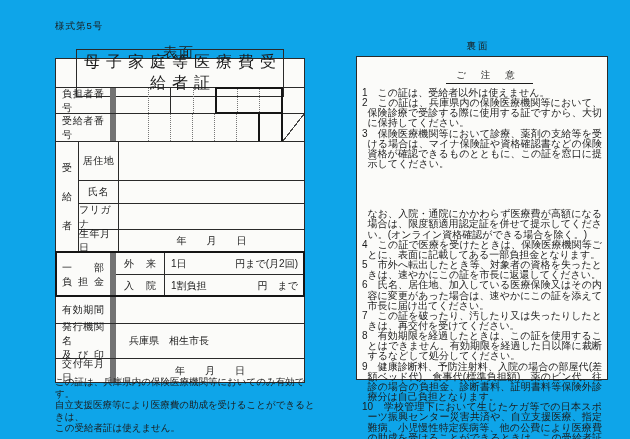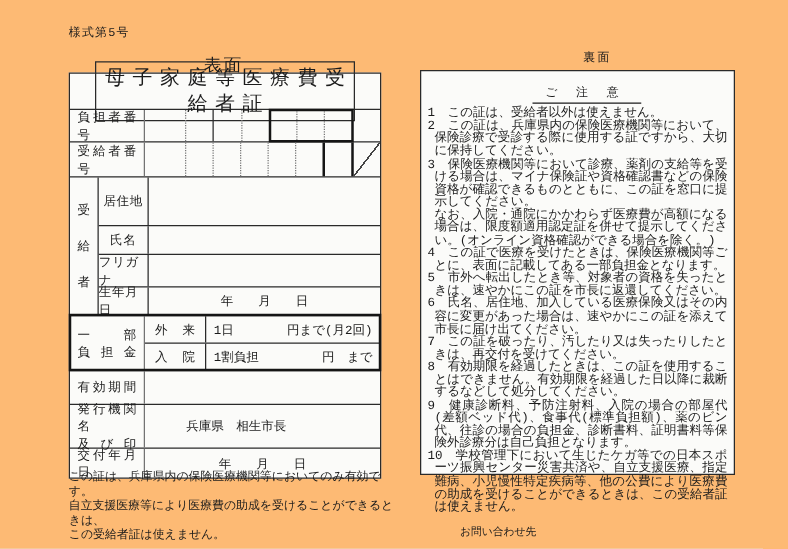--- a/index.html
+++ b/index.html
@@ -1,31 +1,31 @@
 <!DOCTYPE html>
 <html><head>
 <meta charset="utf-8">
 <style>
   html,body{margin:0;padding:0;}
   body{background:#e8e8e6;}
   .sheet{
-    position:relative;width:630px;height:439px;background:#fdba74;
-    font-family:Liberation Mono, monospace;color:#1b1b1b;
+    position:relative;width:630px;height:439px;background:#0ea5e9;
+    font-family:Liberation Sans, sans-serif;color:#1b1b1b;
     overflow:hidden;
   }
   
   .form-no{position:absolute;left:55px;top:20px;font-size:9.5px;letter-spacing:1px;}
   .front-label{position:absolute;left:55px;top:44px;width:248px;text-align:center;font-size:14px;letter-spacing:2px;}
   .back-label{position:absolute;left:352px;top:40px;width:252px;text-align:center;font-size:9.5px;letter-spacing:2px;}
 
   
   .ftable{position:absolute;left:55px;top:58px;width:248px;border:1px solid #2a2a2a;background:#fbfbf9;}
   .frow{border-top:1px solid #2a2a2a;display:flex;align-items:stretch;font-size:10px;}
   .frow:first-child{border-top:none;}
-  .lblcell{width:60px;flex:none;border-right:1px solid #737373;display:flex;flex-direction:column;justify-content:center;padding:0 6px;box-sizing:border-box;}
+  .lblcell{width:60px;flex:none;border-right:6px solid #737373;display:flex;flex-direction:column;justify-content:center;padding:0 6px;box-sizing:border-box;}
   .jlabel{display:block;width:100%;text-align:justify;text-align-last:justify;}
   
   .title-row{height:28px;justify-content:center;align-items:center;border-top:none;}
   .title-box{width:208px;border:1px solid #2a2a2a;text-align:center;font-size:16px;
              letter-spacing:6px;padding:2px 0 2px 6px;box-sizing:border-box;}
   
   .numrow-payer{height:25px;}
   .numrow-recip{height:27px;}
   .grid{flex:1;display:flex;align-items:stretch;}
   .cell{flex:1;}
@@ -49,34 +49,34 @@
   
   .copay{display:flex;outline:2px solid #151515;outline-offset:-1px;position:relative;z-index:2;}
   .copay-rows{flex:1;display:flex;flex-direction:column;}
   .copay-row{display:flex;height:21px;align-items:stretch;}
   .copay-row + .copay-row{border-top:1px solid #2a2a2a;}
   .sublbl{width:49px;flex:none;border-right:1px solid #2a2a2a;display:flex;align-items:center;padding:0 8px;box-sizing:border-box;}
   .copay-val{flex:1;display:flex;align-items:center;justify-content:space-between;padding:0 6px;}
   
   .validity-val{flex:1;display:flex;flex-direction:column;justify-content:center;text-align:right;padding-right:18px;line-height:12px;}
   .validity-row{height:26px;}
-  .issuer-row{height:34px;gap:20px;}
+  .issuer-row{height:34px;}
   .issuer-val{flex:1;display:flex;align-items:center;padding-left:13px;}
   .issuedate-row{height:23px;}
   .issuedate-val{flex:1;display:flex;align-items:center;justify-content:center;}
   
   .footnotes{position:absolute;left:55px;top:376px;width:260px;font-size:9.5px;line-height:11.5px;}
 
   
-  .bpanel{position:absolute;left:336px;top:56px;width:252px;height:324px;border:1px solid #2a2a2a;box-sizing:border-box;padding:5px 5px 0 5px;background:#fbfbf9;}
+  .bpanel{position:absolute;left:356px;top:56px;width:252px;height:324px;border:1px solid #2a2a2a;box-sizing:border-box;padding:5px 5px 0 5px;background:#fbfbf9;}
   .btitle{text-align:center;margin:2px 0 4px 0;}
   .btitle span{display:inline-block;font-size:9.5px;letter-spacing:15px;margin-right:-15px;border-bottom:1px solid #1b1b1b;padding:0 3px 1px 10px;}
   .notices{font-size:10px;line-height:10.15px;}
   .np{margin:0;padding-left:0.55em;text-indent:-0.55em;text-align:justify;word-break:break-all;}
-  .np.cont{text-indent:0;}
+  .np.cont{text-indent:0;margin-top:40px;}
   .contact{font-size:8.6px;line-height:11px;margin-top:9px;}
   .contact-h{padding-left:26px;}
   .contact-v{padding-left:40px;margin-top:44px;}
 </style>
 </head>
 <body>
 
 <div class="sheet">
 
   <div class="form-no">様式第5号</div>

